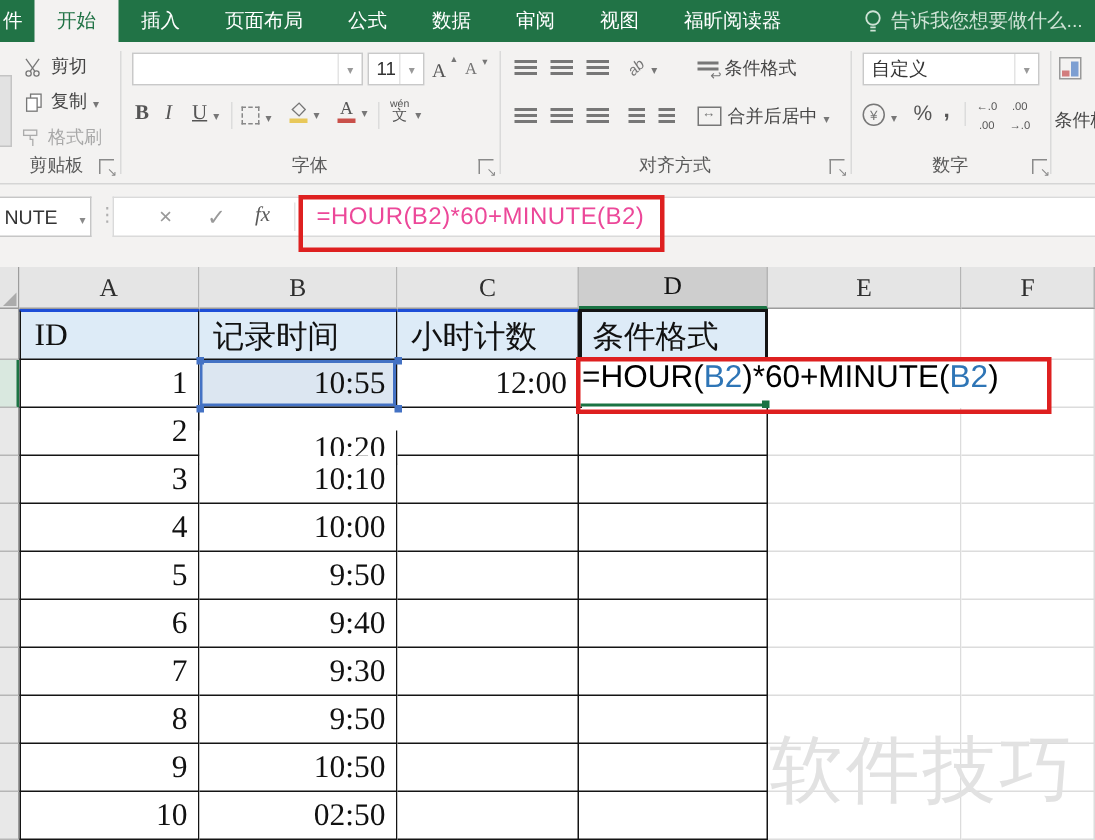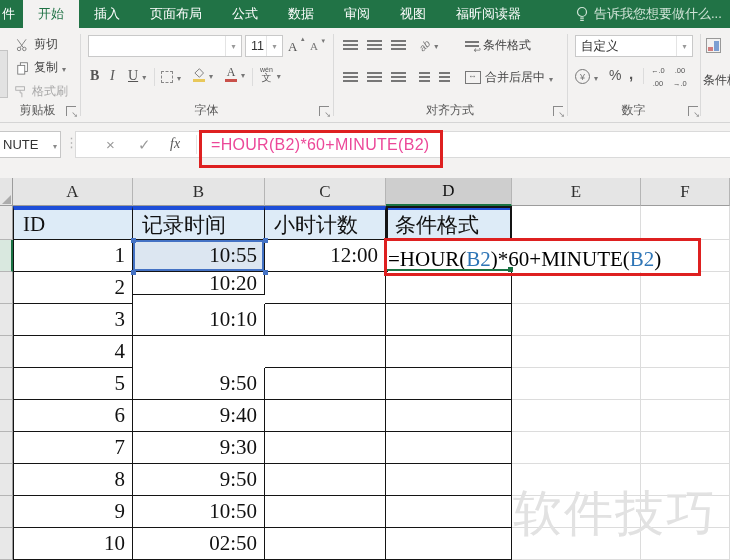--- a/index.html
+++ b/index.html
@@ -72,29 +72,29 @@
   .grid{position:absolute;left:0;top:178px;width:730px;height:382px;background:#fff;overflow:hidden;z-index:1}
   .grid>div{position:absolute;box-sizing:border-box}
   .corner{background:#e5e5e5;border-right:1px solid #9c9c9c;border-bottom:1px solid #9c9c9c;overflow:hidden}
   .tri{position:absolute;right:1px;bottom:1px;width:0;height:0;border-left:9px solid transparent;border-bottom:9px solid #ababab}
   .colhdr{background:#e5e5e5;border-right:1px solid #b5b5b5;border-bottom:1px solid #9c9c9c;
           font-family:"Liberation Serif",serif;font-size:17px;color:#2e2e2e;display:flex;align-items:center;justify-content:center}
   .colhdr.sel{background:#cecece;border-bottom:2px solid #1a7343;color:#111}
   .rowhdr{background:#e8e8e8;border-right:1px solid #9c9c9c;border-bottom:1px solid #b5b5b5}
   .rowhdr.activerow{background:#d9e8df;border-right:2px solid #1a7343}
   .cell{font-family:"Liberation Serif",serif;font-size:21px;color:#111;display:flex;align-items:center;background:#fff}
-  .hcell{background:#ddebf7;padding-left:9px;border-top:4px solid #1d4ed8;border-right:1px solid #141414;border-bottom:1px solid #141414}
+  .hcell{background:#ddebf7;padding-left:9px;border-top:2px solid #1d4ed8;border-right:1px solid #141414;border-bottom:1px solid #141414}
   .tcell{border-right:1px solid #141414;border-bottom:1px solid #141414}
   .cA{border-left:1px solid #141414}
   .num{justify-content:flex-end;padding-right:7px}
   .faint{border-right:1px solid #dcdcdc;border-bottom:1px solid #dcdcdc}
   .thick{outline:2px solid #141414;outline-offset:-2px;z-index:4}
   .refcell{background:#dce6f1;box-shadow:inset 0 0 0 2px #4472c4}
   .handle{background:#4472c4;z-index:6}
-  .celledit{background:#fff;font-family:Liberation Serif, serif;font-size:21px;display:flex;align-items:flex-end;z-index:3;white-space:nowrap}
+  .celledit{background:#fff;font-family:Liberation Sans, sans-serif;font-size:21px;display:flex;align-items:flex-start;z-index:3;white-space:nowrap}
   .celledit .ref{color:#2e75b6}
   .uline{background:#1a7343;z-index:6}
   .udot{background:#1a7343;z-index:6}
   
   .redbox{position:absolute;border:3px solid #de2020;z-index:30;box-sizing:border-box}
   .watermark{position:absolute;left:513px;top:481px;font-size:49px;color:#e2e2e2;letter-spacing:2px;
              z-index:2;white-space:nowrap;font-family:"Liberation Sans",sans-serif}
   svg{display:block}
 </style>
 </head>
@@ -320,32 +320,33 @@
     <div class="cell hcell thick" style="left: 386px; top: 28px; width: 126px; height: 34px;">条件格式</div>
     <div class="cell faint" style="left: 512px; top: 28px; width: 129px; height: 34px;"></div>
     <div class="cell faint" style="left: 641px; top: 28px; width: 89px; height: 34px;"></div>
     <div class="cell tcell num cA" style="left: 13px; top: 62px; width: 120px; height: 32px;">1</div>
     <div class="cell tcell num refcell" style="left: 133px; top: 62px; width: 132px; height: 32px;">10:55</div>
     <div class="cell tcell num" style="left: 265px; top: 62px; width: 121px; height: 32px;">12:00</div>
     <div class="cell tcell" style="left: 386px; top: 62px; width: 126px; height: 32px;"></div>
     <div class="cell faint" style="left: 512px; top: 62px; width: 129px; height: 32px;"></div>
     <div class="cell faint" style="left: 641px; top: 62px; width: 89px; height: 32px;"></div>
     <div class="cell tcell num cA" style="left: 13px; top: 94px; width: 120px; height: 32px;">2</div>
-    <div class="cell tcell num" style="left: 133px; top: 94px; width: 132px; height: 23px;">10:20</div>
+    <div class="cell tcell num" style="left: 133px; top: 109px; width: 132px; height: 23px;">10:20</div>
     <div class="cell tcell num" style="left: 265px; top: 94px; width: 121px; height: 32px;"></div>
     <div class="cell tcell" style="left: 386px; top: 94px; width: 126px; height: 32px;"></div>
     <div class="cell faint" style="left: 512px; top: 94px; width: 129px; height: 32px;"></div>
     <div class="cell faint" style="left: 641px; top: 94px; width: 89px; height: 32px;"></div>
     <div class="cell tcell num cA" style="left: 13px; top: 126px; width: 120px; height: 32px;">3</div>
     <div class="cell tcell num" style="left: 133px; top: 126px; width: 132px; height: 32px;">10:10</div>
     <div class="cell tcell num" style="left: 265px; top: 126px; width: 121px; height: 32px;"></div>
     <div class="cell tcell" style="left: 386px; top: 126px; width: 126px; height: 32px;"></div>
     <div class="cell faint" style="left: 512px; top: 126px; width: 129px; height: 32px;"></div>
     <div class="cell faint" style="left: 641px; top: 126px; width: 89px; height: 32px;"></div>
     <div class="cell tcell num cA" style="left: 13px; top: 158px; width: 120px; height: 32px;">4</div>
+    <div class="cell tcell num" style="left: 133px; top: 158px; width: 132px; height: 32px;">10:00</div>
     <div class="cell tcell num" style="left: 265px; top: 158px; width: 121px; height: 32px;"></div>
     <div class="cell tcell" style="left: 386px; top: 158px; width: 126px; height: 32px;"></div>
     <div class="cell faint" style="left: 512px; top: 158px; width: 129px; height: 32px;"></div>
     <div class="cell faint" style="left: 641px; top: 158px; width: 89px; height: 32px;"></div>
     <div class="cell tcell num cA" style="left: 13px; top: 190px; width: 120px; height: 32px;">5</div>
     <div class="cell tcell num" style="left: 133px; top: 190px; width: 132px; height: 32px;">9:50</div>
     <div class="cell tcell num" style="left: 265px; top: 190px; width: 121px; height: 32px;"></div>
     <div class="cell tcell" style="left: 386px; top: 190px; width: 126px; height: 32px;"></div>
     <div class="cell faint" style="left: 512px; top: 190px; width: 129px; height: 32px;"></div>
     <div class="cell faint" style="left: 641px; top: 190px; width: 89px; height: 32px;"></div>

